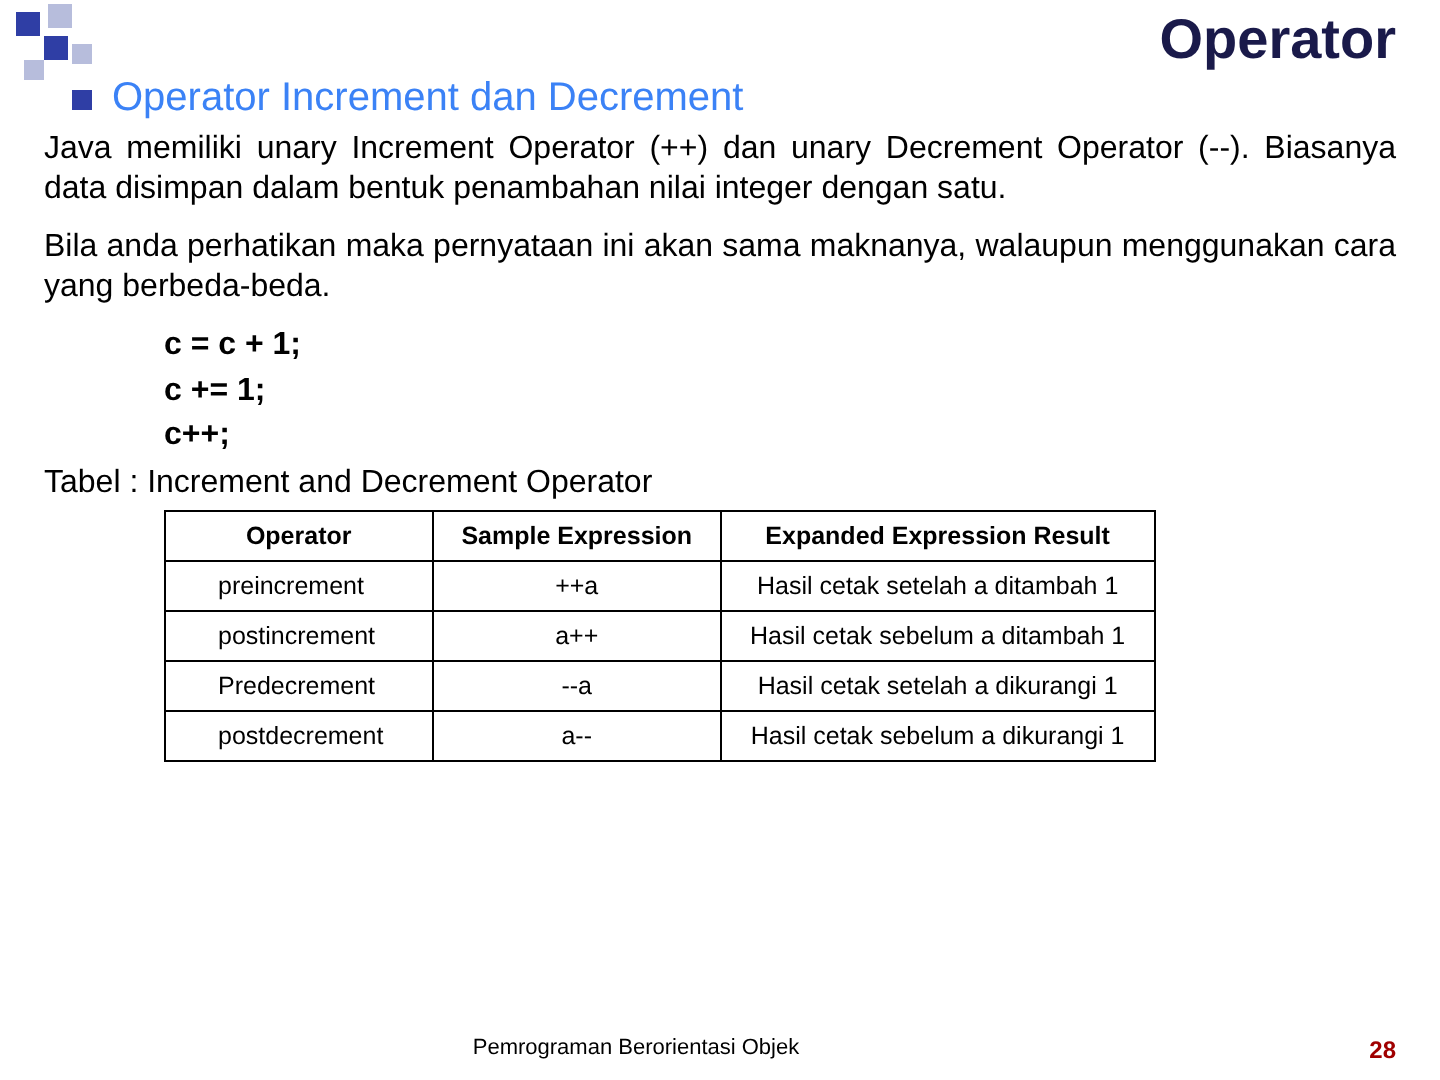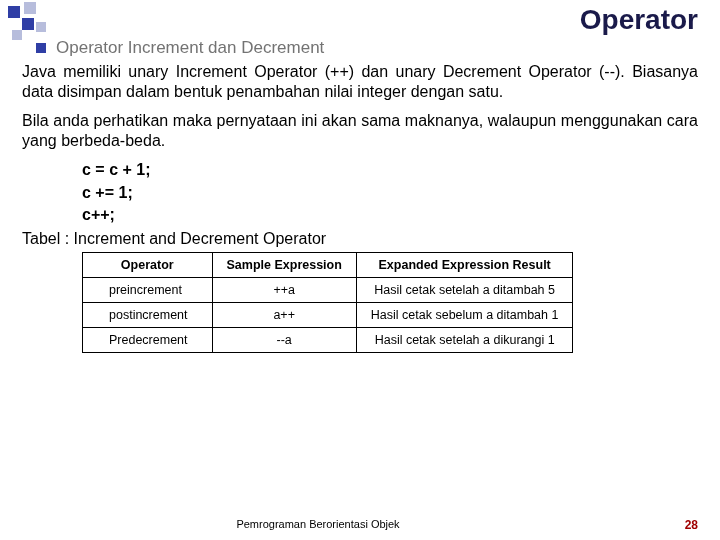--- a/index.html
+++ b/index.html
@@ -38,22 +38,22 @@
     align-items: center;
     gap: 10px;
     margin: 2px 0 4px 14px;
   }
   .bullet {
     width: 10px; height: 10px;
     background: #2f3ea5;
     flex: 0 0 auto;
   }
   .heading {
-    font-size: 17px;
-    color: #737373;
+    font-size: 20px;
+    color: #3b82f6;
   }
   .para {
     text-align: justify;
     font-size: 16px;
     line-height: 1.28;
     margin: 4px 0 8px 0;
   }
   .codelist {
     margin: 2px 0 2px 60px;
     font-size: 16px;
@@ -123,29 +123,34 @@
 <table>
   <tbody>
       <tr>
     <th>Operator</th>
     <th>Sample Expression</th>
     <th>Expanded Expression Result</th>
   </tr>
   <tr>
     <td class="op">preincrement</td>
     <td>++a</td>
-    <td>Hasil cetak setelah a ditambah 5</td>
+    <td>Hasil cetak setelah a ditambah 1</td>
   </tr>
   <tr>
     <td class="op">postincrement</td>
     <td>a++</td>
     <td>Hasil cetak sebelum a ditambah 1</td>
   </tr>
   <tr>
     <td class="op">Predecrement</td>
     <td>--a</td>
     <td>Hasil cetak setelah a dikurangi 1</td>
   </tr>
+  <tr>
+    <td class="op">postdecrement</td>
+    <td>a--</td>
+    <td>Hasil cetak sebelum a dikurangi 1</td>
+  </tr>
 </tbody>
   </table>
 
 <div class="footer">Pemrograman Berorientasi Objek</div>
 <div class="pagenum">28</div>
 
 </body></html>

